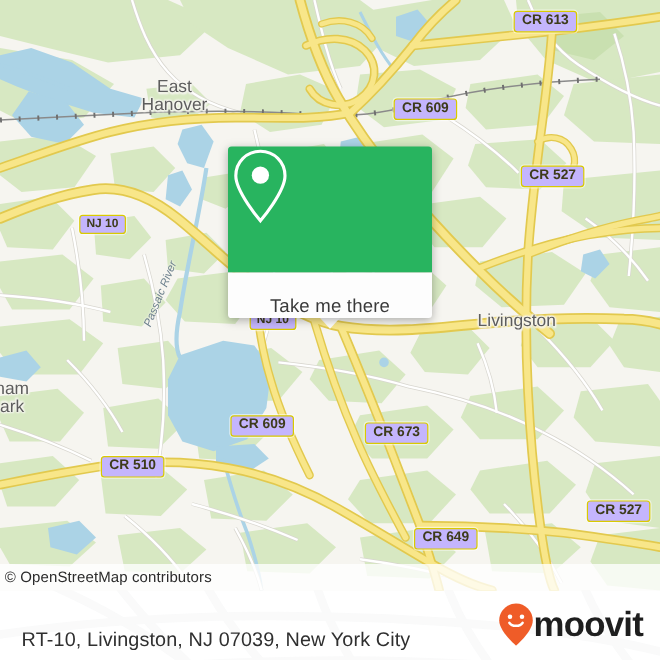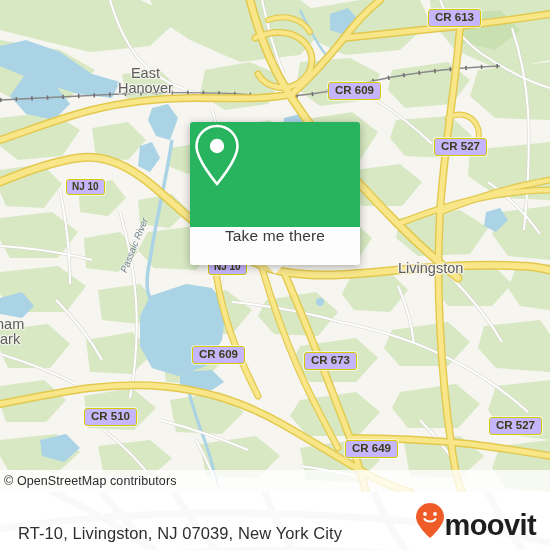--- a/index.html
+++ b/index.html
@@ -30,21 +30,21 @@
     z-index:40;
   }
   .callout-top{
     height:105px;background:#28b45f;
     border-radius:3px 3px 0 0;
     display:flex;align-items:center;justify-content:center;
   }
   .callout-bottom{
     height:38px;background:#fdfdfd;
     border-radius:0 0 3px 3px;
-    display:flex;align-items:flex-start;justify-content:center;
+    display:flex;align-items:flex-end;justify-content:center;
   }
   .callout-label{font-size:15.5px;color:#3a3a3a;letter-spacing:.15px;}
   .callout-tail{
     position:absolute;left:50%;margin-left:-11px;top:143px;
     width:0;height:0;
     border-left:11px solid transparent;
     border-right:11px solid transparent;
     border-top:12px solid #fdfdfd;
   }
 
@@ -82,21 +82,21 @@
   }
   .footer-watermark{
     position:absolute;left:0;top:-40px;width:550px;height:140px;opacity:.055;
   }
   .footer-inner{
     position:relative;width:100%;height:100%;
     display:flex;align-items:center;justify-content:space-between;
     padding:0 14px 0 18px;box-sizing:border-box;
   }
   .footer-title{font-size:16.5px;color:#2f2f2f;letter-spacing:.1px;white-space:nowrap;margin-top:24px;}
-  .brand{display:flex;align-items:flex-end;gap:0;}
+  .brand{display:flex;align-items:center;gap:0;}
   .brand-word{
     font-size:29px;color:#1e1e1e;letter-spacing:-.6px;
     font-weight:bold;line-height:29px;
   }
 </style>
 </head>
 <body>
 
 <div id="app">
 
@@ -318,21 +318,21 @@
 
     <div class="water-label" style="left:118px;top:270px;transform:rotate(-68deg);transform-origin:0 0;">Passaic River</div>
 
     <div class="shield" style="left:428px;top:9px;">CR 613</div>
     <div class="shield" style="left:328px;top:82px;">CR 609</div>
     <div class="shield" style="left:434px;top:138px;">CR 527</div>
     <div class="shield sm" style="left:66px;top:179px;">NJ 10</div>
     <div class="shield sm" style="left:208px;top:259px;z-index:20;">NJ 10</div>
     <div class="shield" style="left:192px;top:346px;">CR 609</div>
     <div class="shield" style="left:304px;top:352px;">CR 673</div>
-    <div class="shield" style="left:84px;top:408px;">CR 510</div>
+    <div class="shield" style="left:84px;top:380px;">CR 510</div>
     <div class="shield" style="left:489px;top:417px;">CR 527</div>
     <div class="shield" style="left:345px;top:440px;text-align:right;">CR 649</div>
 
     <div class="callout">
       <div class="callout-top">
         <svg width="54" height="66" viewBox="0 0 54 66">
           <path d="M27 4 C15.5 4 6.5 13 6.5 24.5 C6.5 38 27 62 27 62 C27 62 47.5 38 47.5 24.5 C47.5 13 38.5 4 27 4 Z" fill="none" stroke="#ffffff" stroke-width="2.6"></path>
           <circle cx="27" cy="24" r="7.2" fill="#ffffff"></circle>
         </svg>
       </div>

